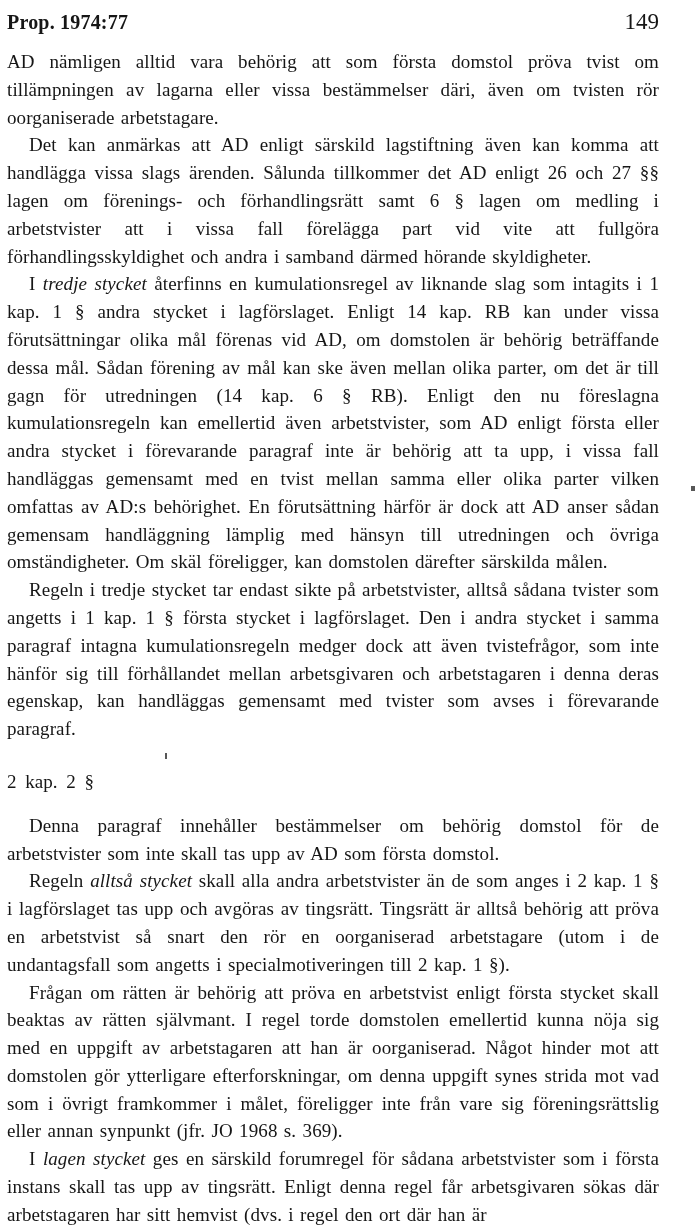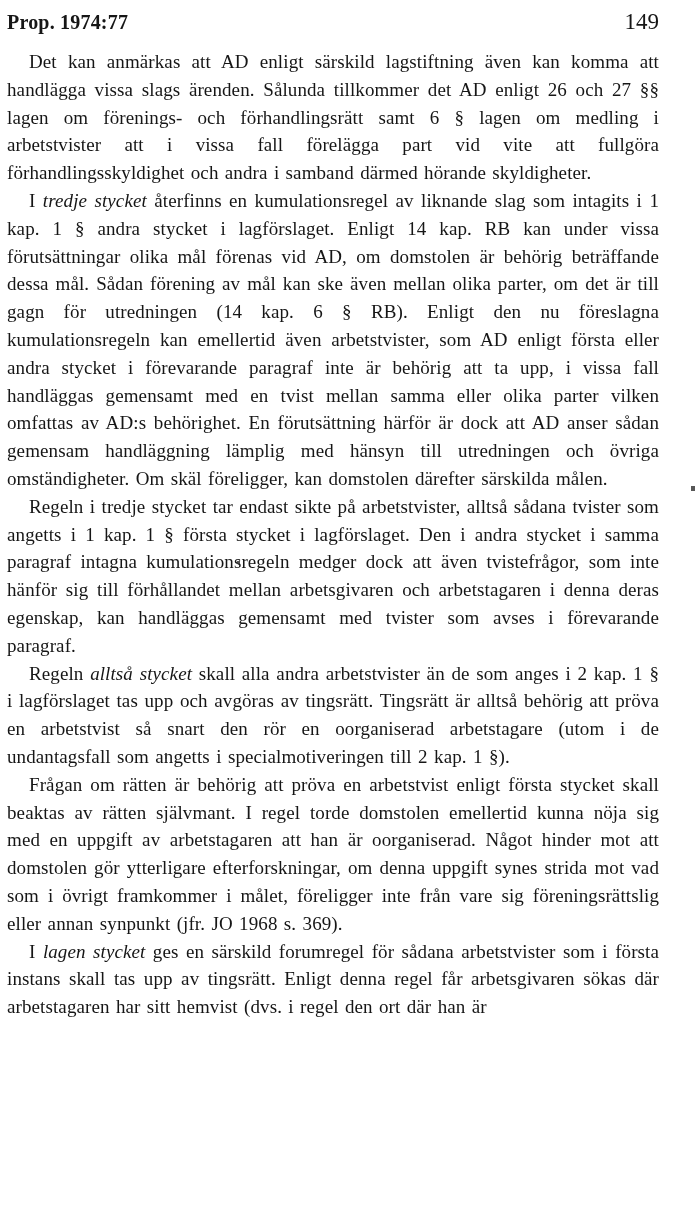--- a/index.html
+++ b/index.html
@@ -60,23 +60,26 @@
 <body style="--paper: #ffffff; --ink: #161616;">
 
 <div class="page">
   <div class="doc-header">
     <span class="doc-title">Prop. 1974:77</span>
     <span class="page-number">149</span>
   </div>
 
   <main class="doc-body">
 
+  <p class="para"><span>AD nämligen alltid vara behörig att som första domstol pröva tvist om tillämpningen av lagarna eller vissa bestämmelser däri, även om tvisten rör oorganiserade arbetstagare.</span></p>
       <p class="para indent"><span>Det kan anmärkas att AD enligt särskild lagstiftning även kan komma att handlägga vissa slags ärenden. Sålunda tillkommer det AD enligt 26 och 27 §§ lagen om förenings- och förhandlingsrätt samt 6 § lagen om medling i arbetstvister att i vissa fall förelägga part vid vite att fullgöra förhandlingsskyldighet och andra i samband därmed hörande skyldigheter.</span></p>
       <p class="para indent"><span>I </span><em>tredje stycket</em><span> återfinns en kumulationsregel av liknande slag som intagits i 1 kap. 1 § andra stycket i lagförslaget. Enligt 14 kap. RB kan under vissa förutsättningar olika mål förenas vid AD, om domstolen är behörig beträffande dessa mål. Sådan förening av mål kan ske även mellan olika parter, om det är till gagn för utredningen (14 kap. 6 § RB). Enligt den nu föreslagna kumulationsregeln kan emellertid även arbetstvister, som AD enligt första eller andra stycket i förevarande paragraf inte är behörig att ta upp, i vissa fall handläggas gemensamt med en tvist mellan samma eller olika parter vilken omfattas av AD:s behörighet. En förutsättning härför är dock att AD anser sådan gemensam handläggning lämplig med hänsyn till utredningen och övriga omständigheter. Om skäl föreligger, kan domstolen därefter särskilda målen.</span></p>
       <p class="para indent"><span>Regeln i tredje stycket tar endast sikte på arbetstvister, alltså sådana tvister som angetts i 1 kap. 1 § första stycket i lagförslaget. Den i andra stycket i samma paragraf intagna kumulationsregeln medger dock att även tvistefrågor, som inte hänför sig till förhållandet mellan arbetsgivaren och arbetstagaren i denna deras egenskap, kan handläggas gemensamt med tvister som avses i förevarande paragraf.</span></p>
+      <h2 class="section-heading">2 kap. 2 §</h2>
+      <p class="para indent"><span>Denna paragraf innehåller bestämmelser om behörig domstol för de arbetstvister som inte skall tas upp av AD som första domstol.</span></p>
       <p class="para indent"><span>Regeln </span><em>alltså stycket</em><span> skall alla andra arbetstvister än de som anges i 2 kap. 1 § i lagförslaget tas upp och avgöras av tingsrätt. Tingsrätt är alltså behörig att pröva en arbetstvist så snart den rör en oorganiserad arbetstagare (utom i de undantagsfall som angetts i specialmotiveringen till 2 kap. 1 §).</span></p>
       <p class="para indent"><span>Frågan om rätten är behörig att pröva en arbetstvist enligt första stycket skall beaktas av rätten självmant. I regel torde domstolen emellertid kunna nöja sig med en uppgift av arbetstagaren att han är oorganiserad. Något hinder mot att domstolen gör ytterligare efterforskningar, om denna uppgift synes strida mot vad som i övrigt framkommer i målet, föreligger inte från vare sig föreningsrättslig eller annan synpunkt (jfr. JO 1968 s. 369).</span></p>
       <p class="para indent"><span>I </span><em>lagen stycket</em><span> ges en särskild forumregel för sådana arbetstvister som i första instans skall tas upp av tingsrätt. Enligt denna regel får arbetsgivaren sökas där arbetstagaren har sitt hemvist (dvs. i regel den ort där han är</span></p>
     </main>
 </div>
 
 <div class="speck" id="speck-right"></div>
 <div class="speck" id="speck-mid"></div>
 <div class="speck" id="speck-colon"></div>
 

